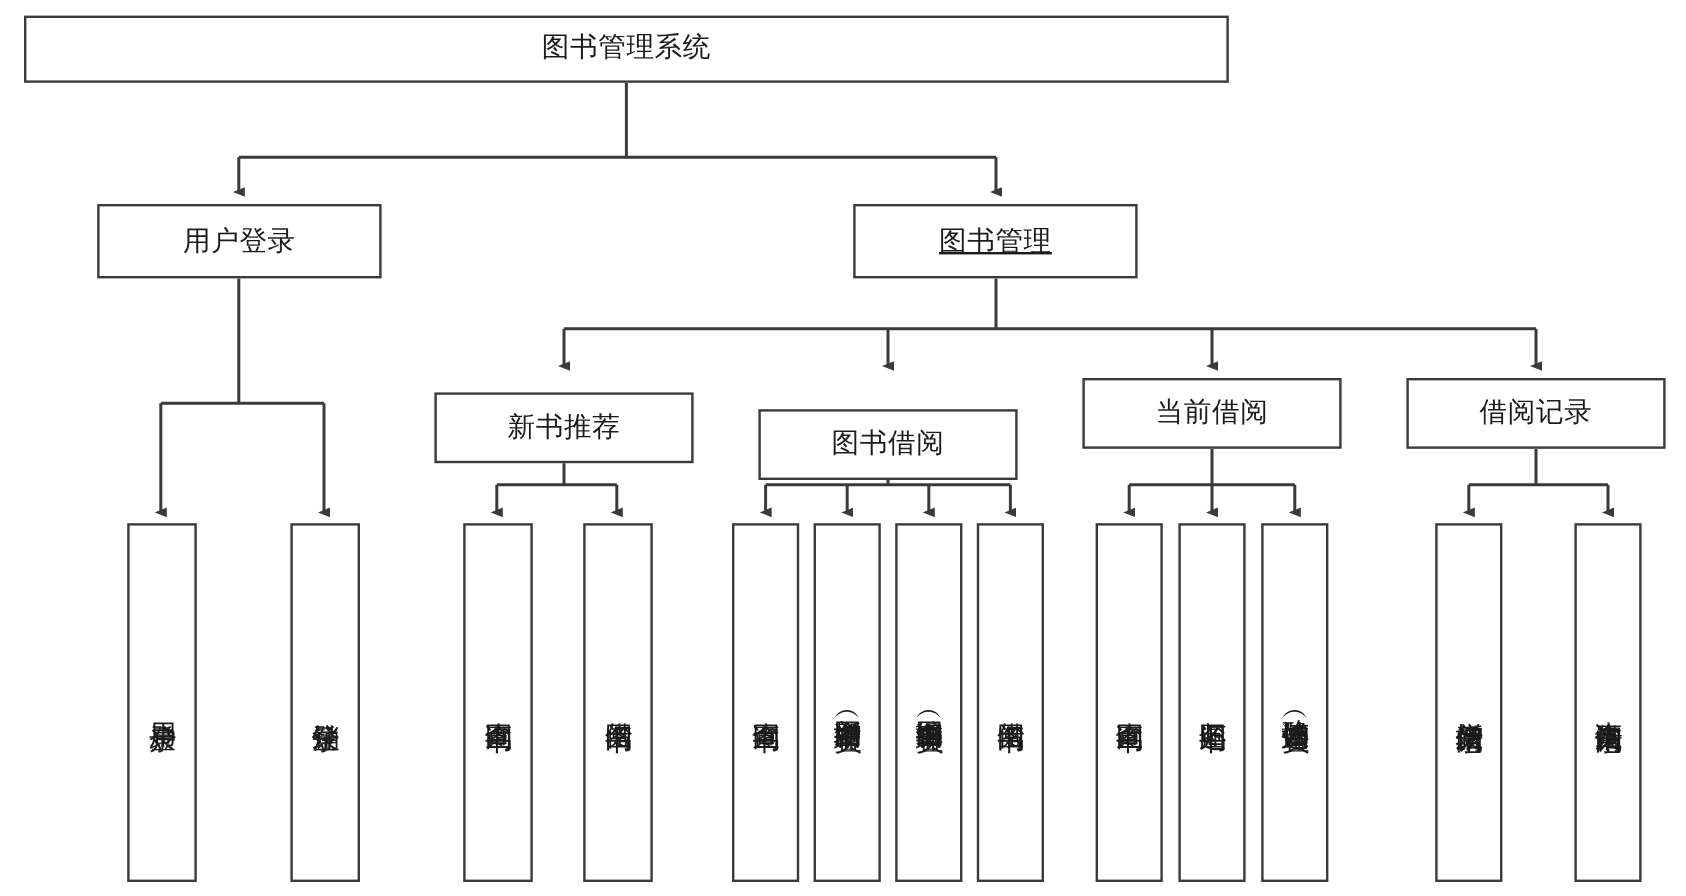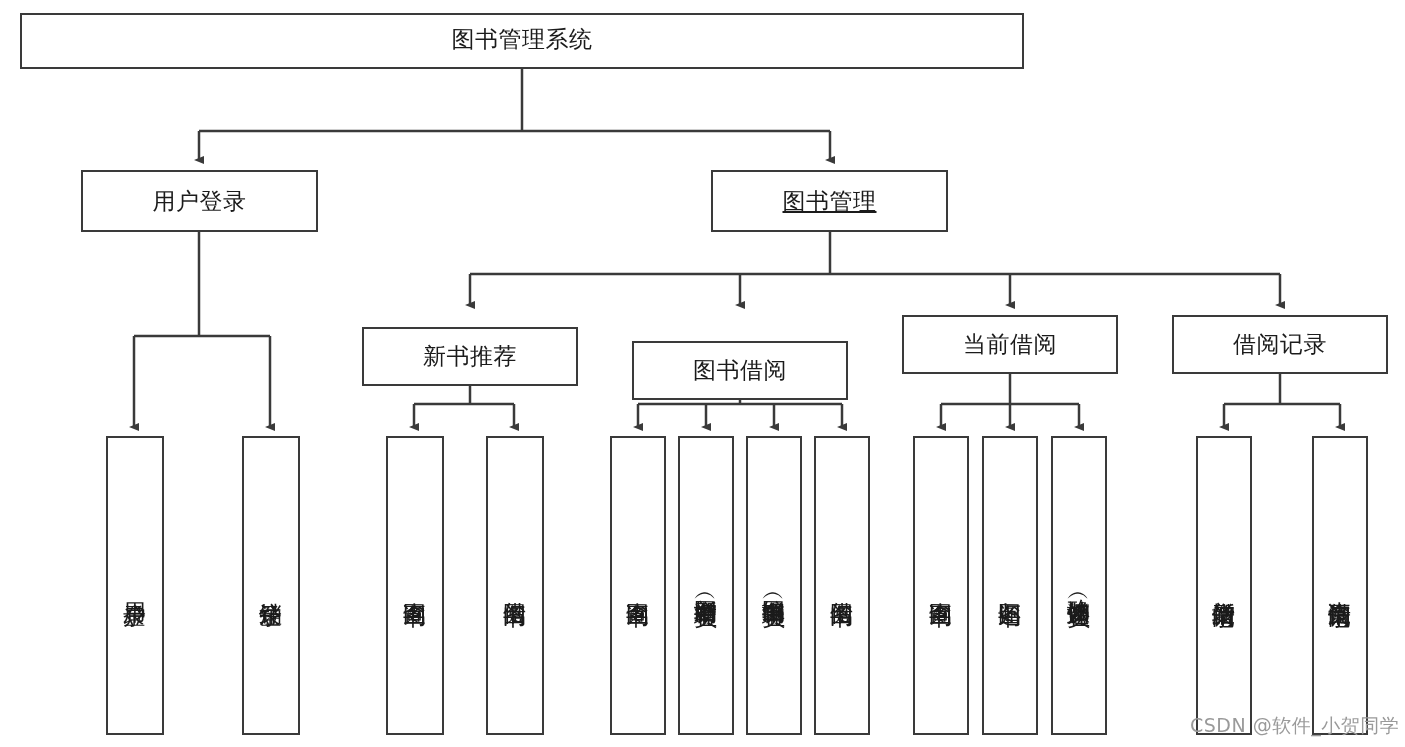--- a/index.html
+++ b/index.html
@@ -174,15 +174,14 @@
     <span class="node-label-v">确认归还（管理员）</span>
   </div>
 
   <div class="node-box" style="left:1196px; top:436px; width:56px; height:299px;">
     <span class="node-label-v">新增借阅记录</span>
   </div>
   <div class="node-box" style="left:1312px; top:436px; width:56px; height:299px;">
     <span class="node-label-v">查询借阅记录</span>
   </div>
 
-  <div class="watermark" style="left:1190px; top:713px;">CSDN @软件_小贺同学</div>
 
 </div>
 
 </body></html>

